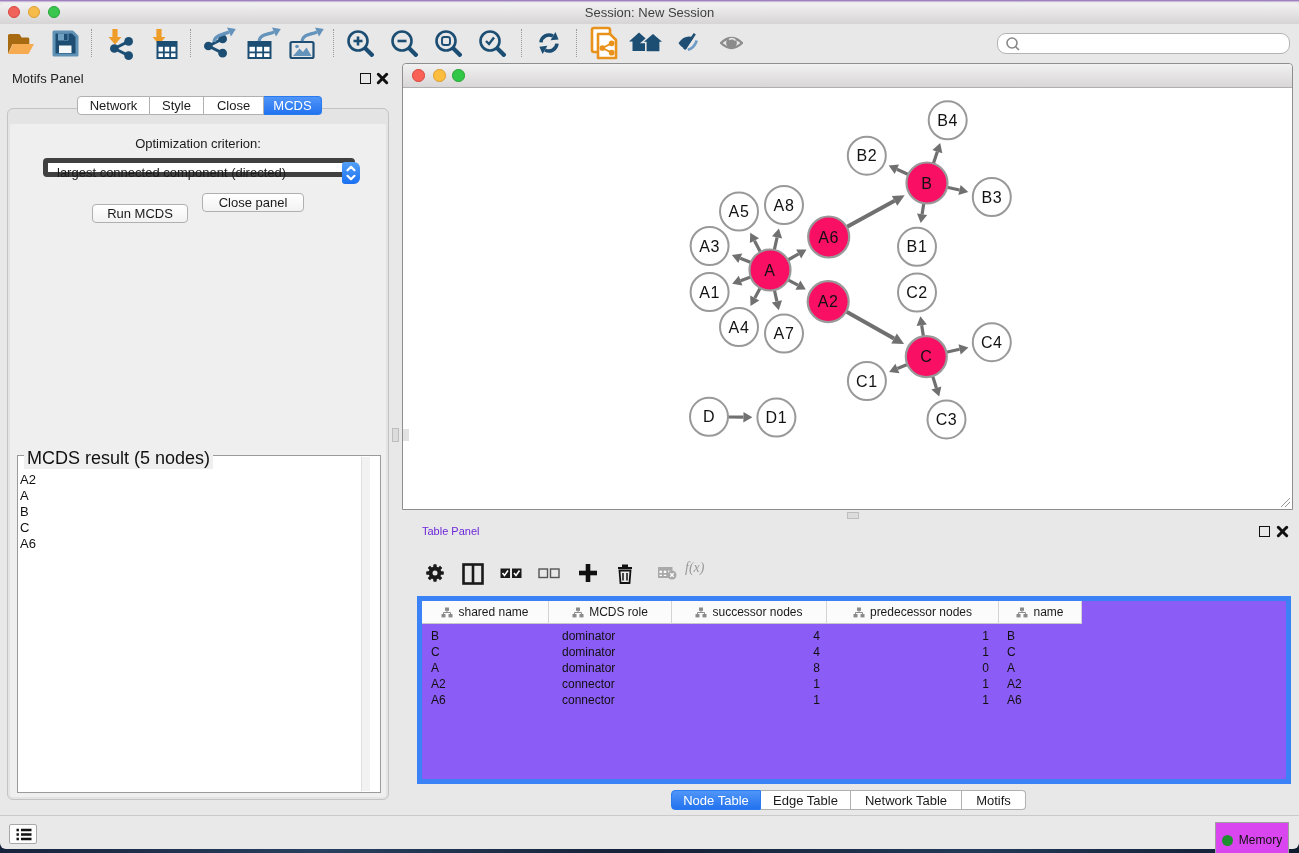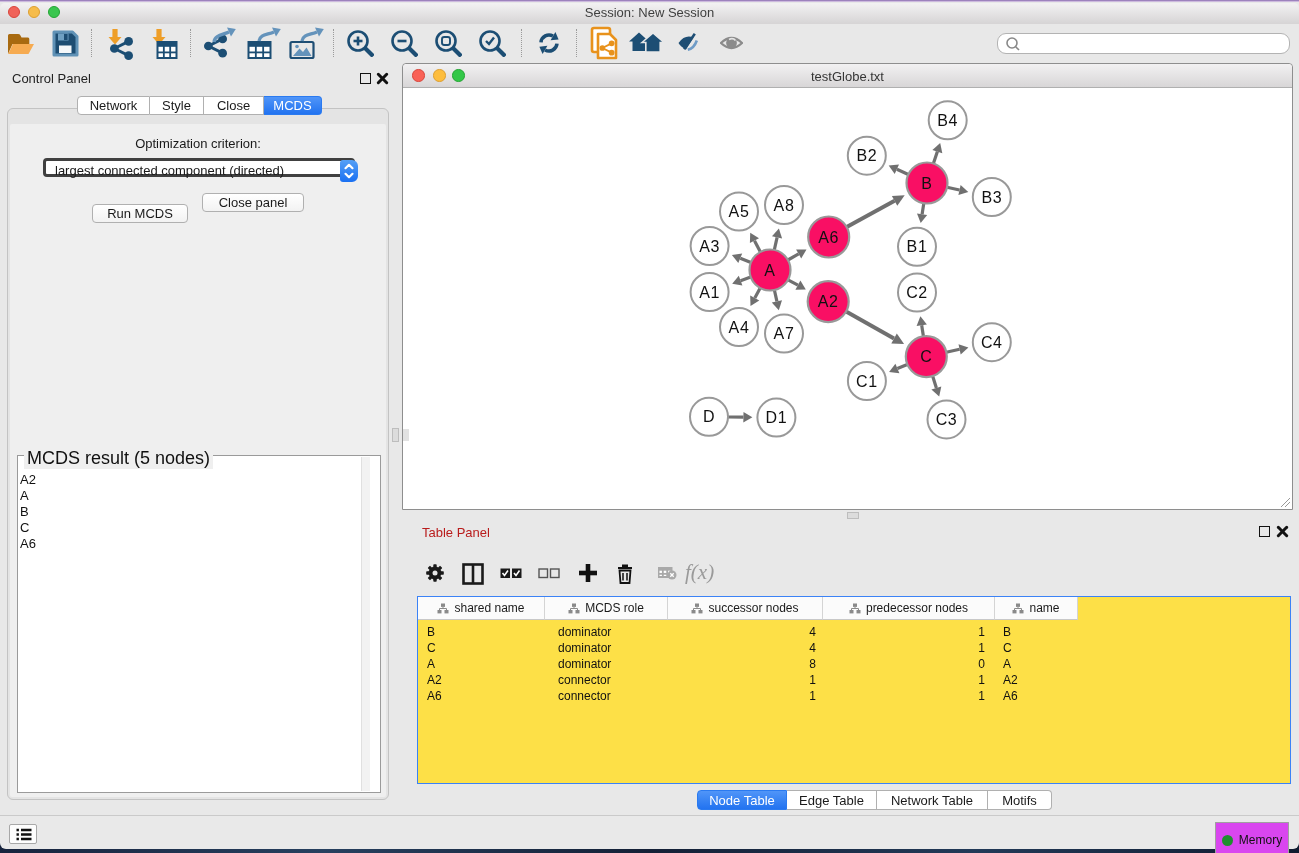--- a/index.html
+++ b/index.html
@@ -14,35 +14,35 @@
 .winbar-ico{width:11px;height:11px;border:1.6px solid #111}
 
 .cp-title{left:12px;top:71px;font-size:13px;color:#222}
 .cpanel{left:7px;top:108px;width:382px;height:692px;border:1px solid #c3c3c3;border-radius:6px;background:#e4e4e4}
 .cpanel-inner{left:10px;top:124px;width:376px;height:673px;background:#efefef;border-radius:2px}
 .tabs{left:77px;top:96px;height:19px;display:flex;font-size:13px}
 .tab{background:#fff;border:1px solid #b0b0b0;border-left:none;color:#1a1a1a;display:flex;align-items:center;justify-content:center}
 .tab.first{border-left:1px solid #b0b0b0;border-radius:4px 0 0 4px}
 .tab.sel{background:linear-gradient(#5095f8,#2273f0);color:#fff;border-color:#2a7af0;border-radius:0 4px 4px 0}
 .optlabel{left:7px;top:136px;width:382px;text-align:center;font-size:13px;color:#1a1a1a}
-.dropdown{left:43px;top:158px;width:312px;height:19px;background:#fff;border:3px solid #404040;border-radius:4px;font-size:13px;color:#1a1a1a}
+.dropdown{left:43px;top:158px;width:312px;height:19px;background:#fff;border:5px solid #404040;border-radius:4px;font-size:13px;color:#1a1a1a}
 .dd-btn{left:294px;top:-1.5px;width:18px;height:22px;border-radius:3px 6px 6px 3px;background:linear-gradient(#55a0f6,#1a70f2)}
 .btn{height:19px;background:linear-gradient(#ffffff,#f2f2f2);border:1px solid #b0b0b0;border-radius:4px;font-size:13px;color:#1a1a1a;display:flex;align-items:center;justify-content:center}
 .fieldset{left:17px;top:455px;width:364px;height:338px;border:1px solid #9a9a9a;background:#fff}
 .legend{left:24px;top:448px;background:#efefef;padding:0 3px;font-size:18px;color:#111}
 .mcds-list{left:20px;top:472px;font-size:13px;color:#111;line-height:16px}
 .scrolltrack{left:361px;top:457px;width:9px;height:334px;background:#f2f2f2;border-left:1px solid #e0e0e0}
 
 .netwin{left:402px;top:63px;width:891px;height:447px;border:1px solid #8e8e8e;border-radius:4px 4px 0 0;background:#fff}
 .nettitle{left:0;top:0;width:889px;height:24px;background:linear-gradient(#f2f1f2,#d8d6d7);border-bottom:1px solid #b0b0b0;border-radius:4px 4px 0 0}
 .ntl{width:12.5px;height:12.5px;border-radius:50%;top:5px}
 .netname{top:5px;left:0;width:889px;text-align:center;font-size:13px;color:#353535}
 
-.tp-title{left:422px;top:525px;font-size:13px;color:#b91c1c}
-.tframe{left:417px;top:596px;width:874px;height:188px;border:1px solid #3b82f6;background:#fde047}
+.tp-title{left:422px;top:525px;font-size:11px;color:#6d28d9}
+.tframe{left:417px;top:596px;width:874px;height:188px;border:5px solid #3b82f6;background:#8b5cf6}
 .th{top:0;height:23px;background:#fbfbfb;border-bottom:1px solid #c8c8c8;border-right:1px solid #d4d4d4;font-size:12px;color:#1a1a1a;display:flex;align-items:center;justify-content:center;gap:5px}
 .td{font-size:12px;color:#111;position:absolute}
 .btabs{top:790px;height:20px;display:flex;font-size:13px}
 .btab{background:#fff;border:1px solid #b0b0b0;border-left:none;color:#1a1a1a;display:flex;align-items:center;justify-content:center}
 .btab.first{border-left:1px solid #b0b0b0;border-radius:4px 0 0 4px}
 .btab.last{border-radius:0 4px 4px 0}
 .btab.sel{background:linear-gradient(#5095f8,#2273f0);color:#fff;border-color:#2a7af0}
 
 .statusbar{left:0;top:815px;width:1299px;height:34px;background:#e9e9e9;border-top:1px solid #cacaca;border-radius:0 0 6px 6px}
 .listbtn{left:9px;top:824px;width:28px;height:20px;background:#fdfdfd;border:1px solid #a8a8a8;border-radius:2px}
@@ -163,21 +163,21 @@
 <svg class="abs" style="left:720px;top:35px" width="23" height="16" viewBox="0 0 23 16">
     <path d="M1 8 Q 11.5 -2 22 8 Q 11.5 18 1 8 Z" fill="none" stroke="#8b8b8b" stroke-width="2.3"></path>
     <circle cx="11.5" cy="8" r="5.4" fill="#8b8b8b"></circle>
     <path d="M9 4.5 Q 13 2.5 15.5 5.5" fill="none" stroke="#e4e4e4" stroke-width="1.8"></path>
   </svg>
 <div class="abs searchbox"></div>
 <svg class="abs" style="left:1005px;top:36px" width="15" height="15" viewBox="0 0 15 15">
     <circle cx="7" cy="7" r="5" fill="none" stroke="#888" stroke-width="1.6"></circle>
     <line x1="10.7" y1="10.7" x2="14" y2="14" stroke="#888" stroke-width="1.6"></line>
   </svg>
-<div class="abs cp-title">Control Panel</div>
+<div class="abs cp-title">Motifs Panel</div>
 <div class="abs winbar-ico" style="left:360px;top:73px"></div>
 <svg class="abs" style="left:376px;top:72px" width="13" height="13" viewBox="0 0 13 13">
     <line x1="2.3" y1="2.3" x2="10.7" y2="10.7" stroke="#111" stroke-width="3.0" stroke-linecap="round"></line>
     <line x1="2.3" y1="10.7" x2="10.7" y2="2.3" stroke="#111" stroke-width="3.0" stroke-linecap="round"></line>
   </svg>
 <div class="abs cpanel"></div>
 <div class="abs cpanel-inner"></div>
 <div class="abs tabs">
     <div class="tab first" style="width:73px">Network</div>
     <div class="tab " style="width:54px">Style</div>
@@ -196,21 +196,20 @@
 <div class="abs btn" style="left:202px;top:193px;width:102px">Close panel</div>
 <div class="abs fieldset"></div>
 <div class="abs scrolltrack"></div>
 <div class="abs legend">MCDS result (5 nodes)</div>
 <div class="abs mcds-list">A2<br>A<br>B<br>C<br>A6</div>
 <div class="abs netwin">
     <div class="abs nettitle"></div>
     <div class="abs ntl" style="left:9px;background:#f96156;border:0.5px solid #d8453c"></div>
     <div class="abs ntl" style="left:30px;background:#fdbd3e;border:0.5px solid #dd9f31"></div>
     <div class="abs ntl" style="left:49px;background:#33c748;border:0.5px solid #24a534"></div>
-    <div class="abs netname">testGlobe.txt</div>
     <div class="abs" style="left:0;top:24px;width:889px;height:421px;overflow:hidden">
       <svg width="889" height="421" viewBox="0 0 889 421" style="position:absolute;left:0;top:0" font-family="Liberation Sans, sans-serif">
         <line x1="347.7" y1="189.0" x2="337.6" y2="192.7" stroke="#707070" stroke-width="3.2"></line>
 <polygon points="329.2,195.8 335.8,187.8 339.4,197.6" fill="#707070"></polygon>
 <line x1="347.9" y1="174.4" x2="337.3" y2="170.2" stroke="#707070" stroke-width="3.2"></line>
 <polygon points="328.9,166.9 339.2,165.4 335.3,175.0" fill="#707070"></polygon>
 <line x1="357.4" y1="163.9" x2="351.5" y2="152.7" stroke="#707070" stroke-width="3.2"></line>
 <polygon points="347.2,144.7 356.0,150.2 346.9,155.1" fill="#707070"></polygon>
 <line x1="371.3" y1="162.0" x2="374.1" y2="149.3" stroke="#707070" stroke-width="3.2"></line>
 <polygon points="375.9,140.5 379.1,150.4 369.0,148.2" fill="#707070"></polygon>
@@ -340,21 +339,21 @@
   </svg>
 <svg class="abs" style="left:658px;top:566px" width="19" height="14" viewBox="0 0 19 14">
     <rect x="0.5" y="2" width="13" height="9" fill="#fff" stroke="#a9a9a9" stroke-width="2"></rect>
     <rect x="0.5" y="2" width="13" height="2.6999999999999997" fill="#a9a9a9"></rect>
     <line x1="4.833333333333333" y1="2" x2="4.833333333333333" y2="11" stroke="#a9a9a9" stroke-width="1.8"></line>
     <line x1="9.166666666666666" y1="2" x2="9.166666666666666" y2="11" stroke="#a9a9a9" stroke-width="1.8"></line>
     <line x1="0.5" y1="7.85" x2="13.5" y2="7.85" stroke="#a9a9a9" stroke-width="1.8"></line>
     <circle cx="14" cy="9" r="4.5" fill="#a9a9a9"></circle>
     <path d="M12.3 7.3 L15.7 10.7 M12.3 10.7 L15.7 7.3" stroke="#fff" stroke-width="1.3"></path>
   </svg>
-<div class="abs" style="left:685px;top:560px;font-family:'Liberation Serif',serif;font-style:italic;font-size:21px;color:#9a9a9a">f(x)</div>
+<div class="abs" style="left:685px;top:560px;font-family:'Liberation Serif',serif;font-style:italic;font-size:14px;color:#9a9a9a">f(x)</div>
 <div class="abs tframe">
     <div class="abs th" style="left:0px;width:127px">
       <svg width="12" height="11" viewBox="0 0 12 11" style="flex:0 0 auto">
         <rect x="4" y="0.5" width="4" height="3.4" fill="#8a8a8a"></rect>
         <rect x="0.5" y="7" width="4" height="3.4" fill="#8a8a8a"></rect>
         <rect x="7.5" y="7" width="4" height="3.4" fill="#8a8a8a"></rect>
         <path d="M6 4 L6 5.5 M2.5 7 L2.5 5.5 L9.5 5.5 L9.5 7" fill="none" stroke="#8a8a8a" stroke-width="1"></path>
       </svg>
       <span>shared name</span>
     </div>
@@ -413,21 +412,21 @@
     <div class="td" style="left:140px;top:76px">connector</div>
     <div class="td" style="left:250px;top:76px;width:148px;text-align:right">1</div>
     <div class="td" style="left:405px;top:76px;width:162px;text-align:right">1</div>
     <div class="td" style="left:585px;top:76px">A2</div>
     <div class="td" style="left:9px;top:92px">A6</div>
     <div class="td" style="left:140px;top:92px">connector</div>
     <div class="td" style="left:250px;top:92px;width:148px;text-align:right">1</div>
     <div class="td" style="left:405px;top:92px;width:162px;text-align:right">1</div>
     <div class="td" style="left:585px;top:92px">A6</div>
   </div>
-<div class="abs btabs" style="left:697px">
+<div class="abs btabs" style="left:671px">
     <div class="btab first sel" style="width:90px">Node Table</div>
     <div class="btab " style="width:90px">Edge Table</div>
     <div class="btab " style="width:111px">Network Table</div>
     <div class="btab last" style="width:64px">Motifs</div>
   </div>
 <div class="abs" style="left:392px;top:428px;width:7px;height:14px;background:#dcdcdc;border:1px solid #bdbdbd"></div>
 <div class="abs" style="left:403px;top:429px;width:6px;height:12px;background:#e2e2e2"></div>
 <div class="abs" style="left:847px;top:512px;width:12px;height:7px;background:#dcdcdc;border:1px solid #bdbdbd"></div>
 <div class="abs bottomdark"></div>
 <div class="abs statusbar"></div>

